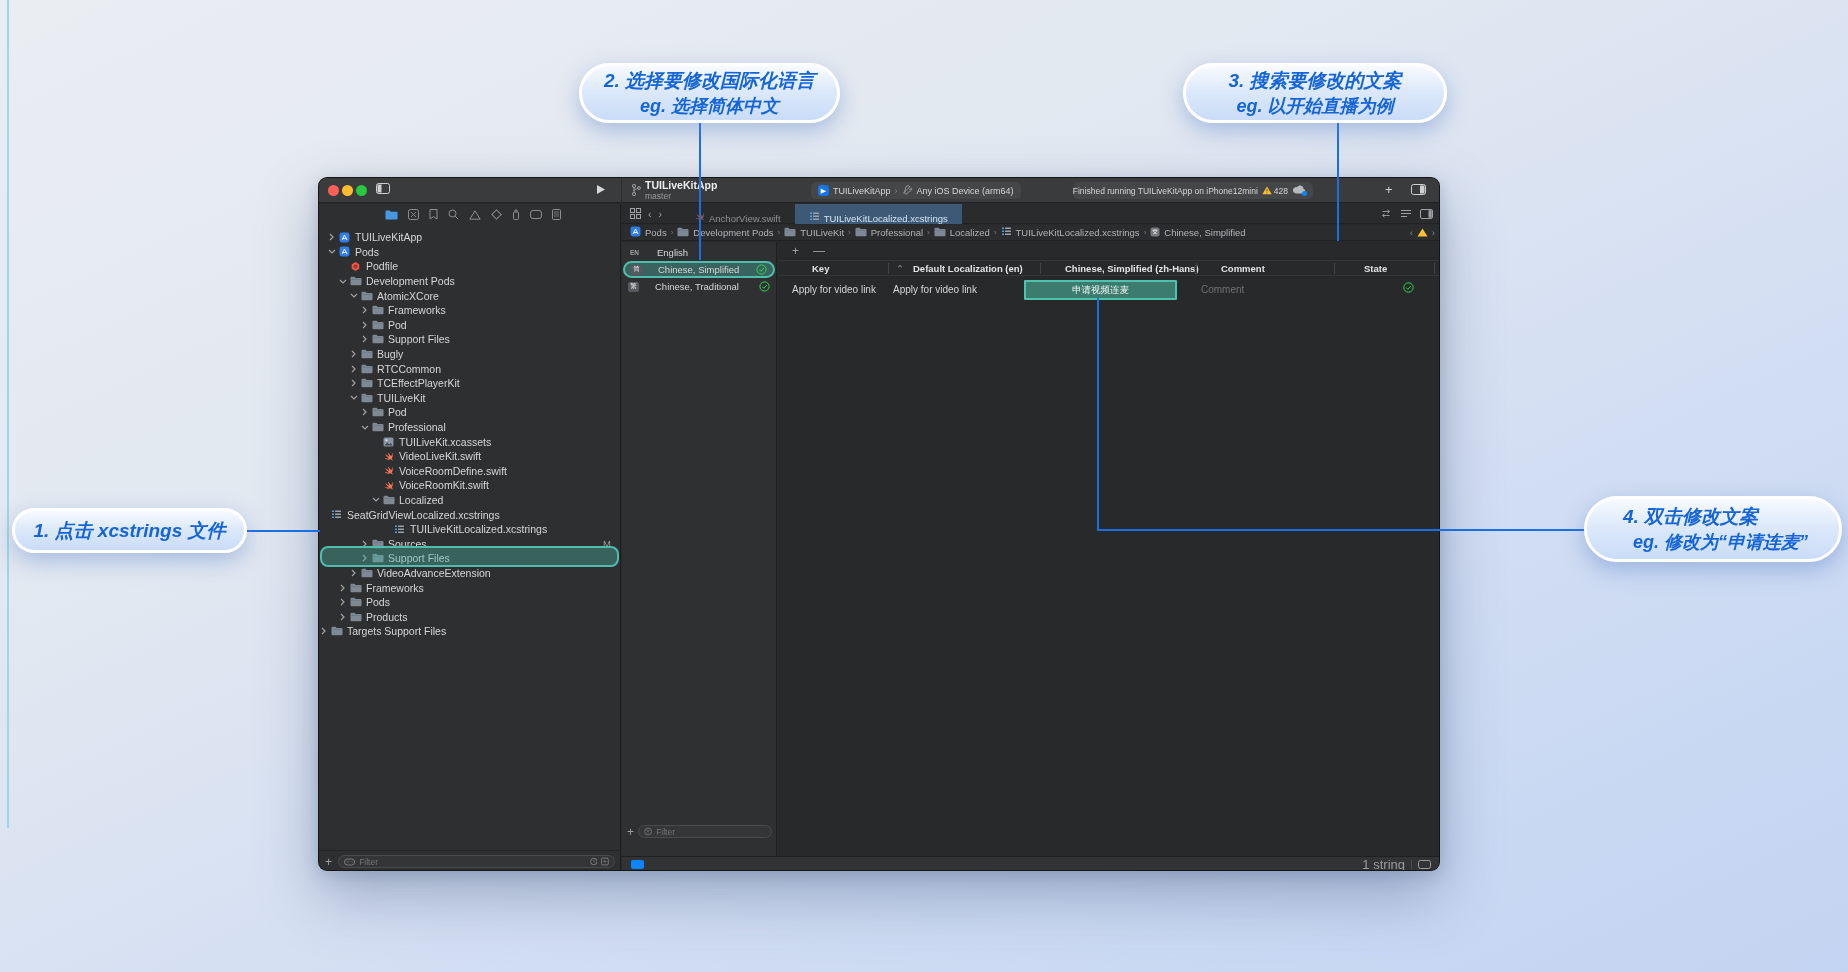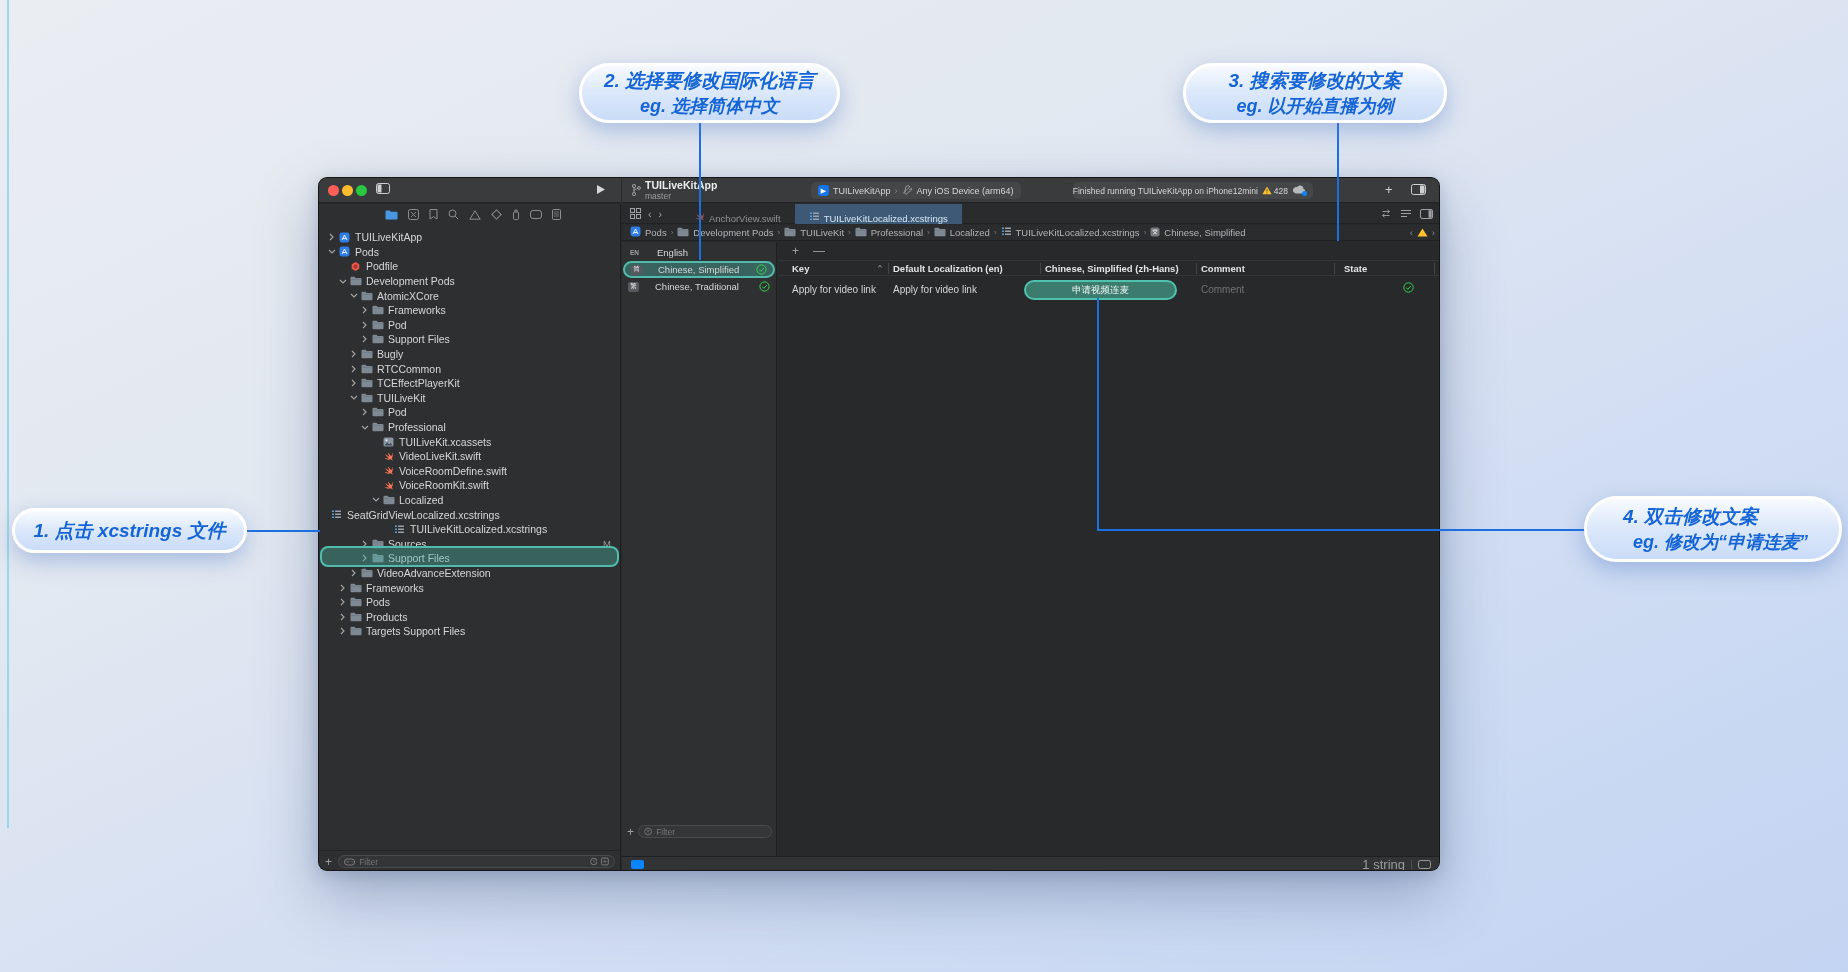--- a/index.html
+++ b/index.html
@@ -64,25 +64,25 @@
   .lrow .lcheck { margin-left:auto; display:inline-flex; }
   .lbadge { width:11px; height:10px; border-radius:2px; background:#56595d; color:#e8e9ea; font-size:6.5px; display:inline-flex; align-items:center; justify-content:center; }
   .lbadge.en { background:transparent; color:#9fa0a2; font-weight:bold; width:13px; }
   .lrow.hl { border:2px solid #4fbcac; background:rgba(72,177,159,.40); border-radius:9px; margin:0 1px; }
   .lang-bottom { position:absolute; left:0; bottom:16px; width:155px; height:17px; display:flex; align-items:center; gap:4px; padding:0 5px; }
 
   
   .table-area { position:absolute; left:156px; top:38px; width:663px; height:614px; }
   .tbl-toolbar { position:absolute; left:0; top:0; width:663px; height:19px; display:flex; align-items:center; gap:14px; padding-left:14px; color:#9fa0a2; font-size:12px; border-bottom:1px solid #343537; }
   .tbl-header { position:absolute; left:0; top:20px; width:663px; height:14px; border-bottom:1px solid #343537; font-size:9.5px; font-weight:bold; color:#e3e4e5; }
-  .hcell { position:absolute; top:1px; }
+  .hcell { position:absolute; top:1px;margin-left:20px; }
   .hsep { position:absolute; top:1px; width:1px; height:11px; background:#434446; }
   .tbl-row { position:absolute; left:0; top:35px; width:663px; height:26px; font-size:10px; color:#d4d5d6; }
   .rcell { position:absolute; top:7px; }
-  .zh-pill { position:absolute; left:246px; top:3px; width:153px; height:20px; border:2px solid #4fc2ae; background:rgba(62,136,121,.88); border-radius:10px; display:flex; align-items:center; justify-content:center; color:#eef4f2; font-size:9.5px; }
+  .zh-pill { position:absolute; left:246px; top:3px; width:153px; height:20px; border:2px solid #4fc2ae; background:rgba(62,136,121,.88); border-radius:1px; display:flex; align-items:center; justify-content:center; color:#eef4f2; font-size:9.5px; }
   .comment-ph { color:#707173; }
 
   
   .ed-bottom { position:absolute; left:0; bottom:0; width:819px; height:16px; background:#323335; border-top:1px solid #1f2021; display:flex; align-items:center; font-size:13px; color:#9a9b9d; }
   .blue-chip { width:13px; height:9px; border-radius:2px; background:#0a84ff; margin-left:9px; }
   .eb-right { margin-left:auto; display:flex; align-items:center; gap:6px; padding-right:10px; }
   .eb-div { width:1px; height:10px; background:#4a4b4d; }
 
   
   .tree-hl { position:absolute; left:1px; top:342px; width:299px; height:21px; border:2px solid #4fbcac; background:rgba(72,177,159,.40); border-radius:8px; z-index:4; }
@@ -572,21 +572,21 @@
             </svg>
           </span>
           <span class="ticon">
             <svg width="12" height="10" viewBox="0 0 12 10">
               <path d="M.5 1.8A1 1 0 0 1 1.5.8h3.1l1 1.2h5a1 1 0 0 1 .9 1v5.2a1 1 0 0 1-1 1h-9a1 1 0 0 1-1-1z" fill="#7e8993"></path>
               <path d="M.5 3.4h11" stroke="#6b7681" stroke-width=".6"></path>
             </svg>
           </span>
           <span class="tlabel">Products</span>
         </div>
-        <div class="trow" style="padding-left:19px">
+        <div class="trow" style="">
           <span class="chev">
             <svg width="7" height="8" viewBox="0 0 7 8">
               <path d="M2 1l3 3-3 3" fill="none" stroke="#9fa1a4" stroke-width="1.2"></path>
             </svg>
           </span>
           <span class="ticon">
             <svg width="12" height="10" viewBox="0 0 12 10">
               <path d="M.5 1.8A1 1 0 0 1 1.5.8h3.1l1 1.2h5a1 1 0 0 1 .9 1v5.2a1 1 0 0 1-1 1h-9a1 1 0 0 1-1-1z" fill="#7e8993"></path>
               <path d="M.5 3.4h11" stroke="#6b7681" stroke-width=".6"></path>
             </svg>

